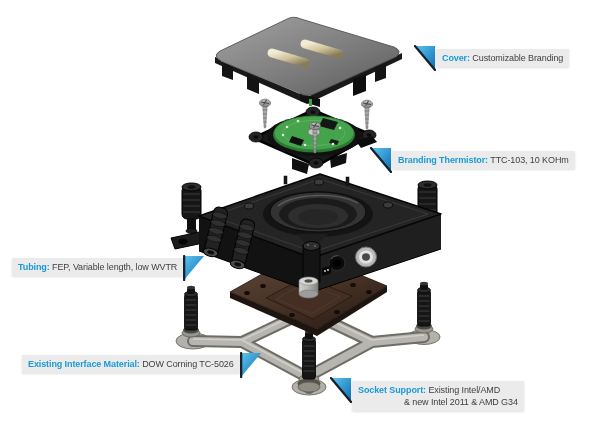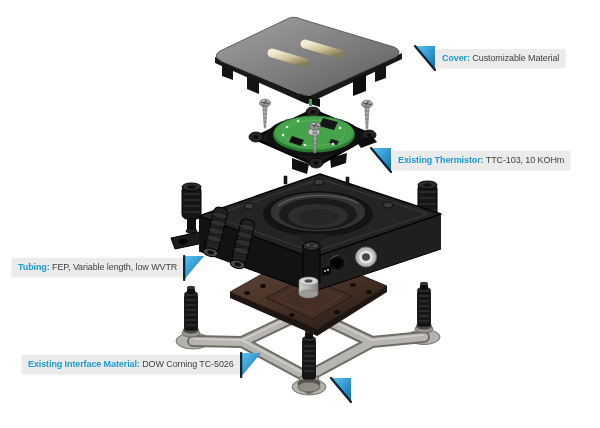--- a/index.html
+++ b/index.html
@@ -276,30 +276,30 @@
       <path d="M305,44 L339,54" stroke="url(#gLogo)" stroke-width="9" stroke-linecap="round"></path>
     </g>
   </g>
 </svg>
 
 <div class="label label--right" style="left:414px;top:45px">
   <svg class="tri" viewBox="0 0 23 27">
     <path class="tri-fill" d="M1,1 H22 V26 Z"></path>
         <path class="tri-edge" d="M1,1 L22,26"></path>
   </svg>
-  <div class="box"><span class="t">Cover:</span> <span class="d">Customizable Material</span></div>
+  <div class="box"><span class="t">Cover:</span> <span class="d">Customizable Branding</span></div>
 </div>
 
 
 <div class="label label--right" style="left:370px;top:147px">
   <svg class="tri" viewBox="0 0 23 27">
     <path class="tri-fill" d="M1,1 H22 V26 Z"></path>
         <path class="tri-edge" d="M1,1 L22,26"></path>
   </svg>
-  <div class="box"><span class="t">Existing Thermistor:</span> <span class="d">TTC-103, 10 KOHm</span></div>
+  <div class="box"><span class="t">Branding Thermistor:</span> <span class="d">TTC-103, 10 KOHm</span></div>
 </div>
 
 <div class="label label--left" style="left:12px;top:254px">
   <div class="box"><span class="t">Tubing:</span> <span class="d">FEP, Variable length, low WVTR</span></div>
   <svg class="tri" viewBox="0 0 23 27">
     <path class="tri-fill" d="M1,1 H22 L1,26 Z"></path>
         <path class="tri-edge" d="M1.2,1 V26"></path>
   </svg>
 </div>
 
@@ -310,15 +310,19 @@
     <path class="tri-fill" d="M1,1 H22 L1,26 Z"></path>
         <path class="tri-edge" d="M1.2,1 V26"></path>
   </svg>
 </div>
 
 <div class="label label--right" style="left:330px;top:377px">
   <svg class="tri" viewBox="0 0 23 27">
     <path class="tri-fill" d="M1,1 H22 V26 Z"></path>
         <path class="tri-edge" d="M1,1 L22,26"></path>
   </svg>
+  <div class="box">
+    <div><span class="t">Socket Support:</span> <span class="d">Existing Intel/AMD</span></div>
+    <div class="line2">&amp; new Intel 2011 &amp; AMD G34</div>
+  </div>
 </div>
 
 </div>
 
 </body></html>

